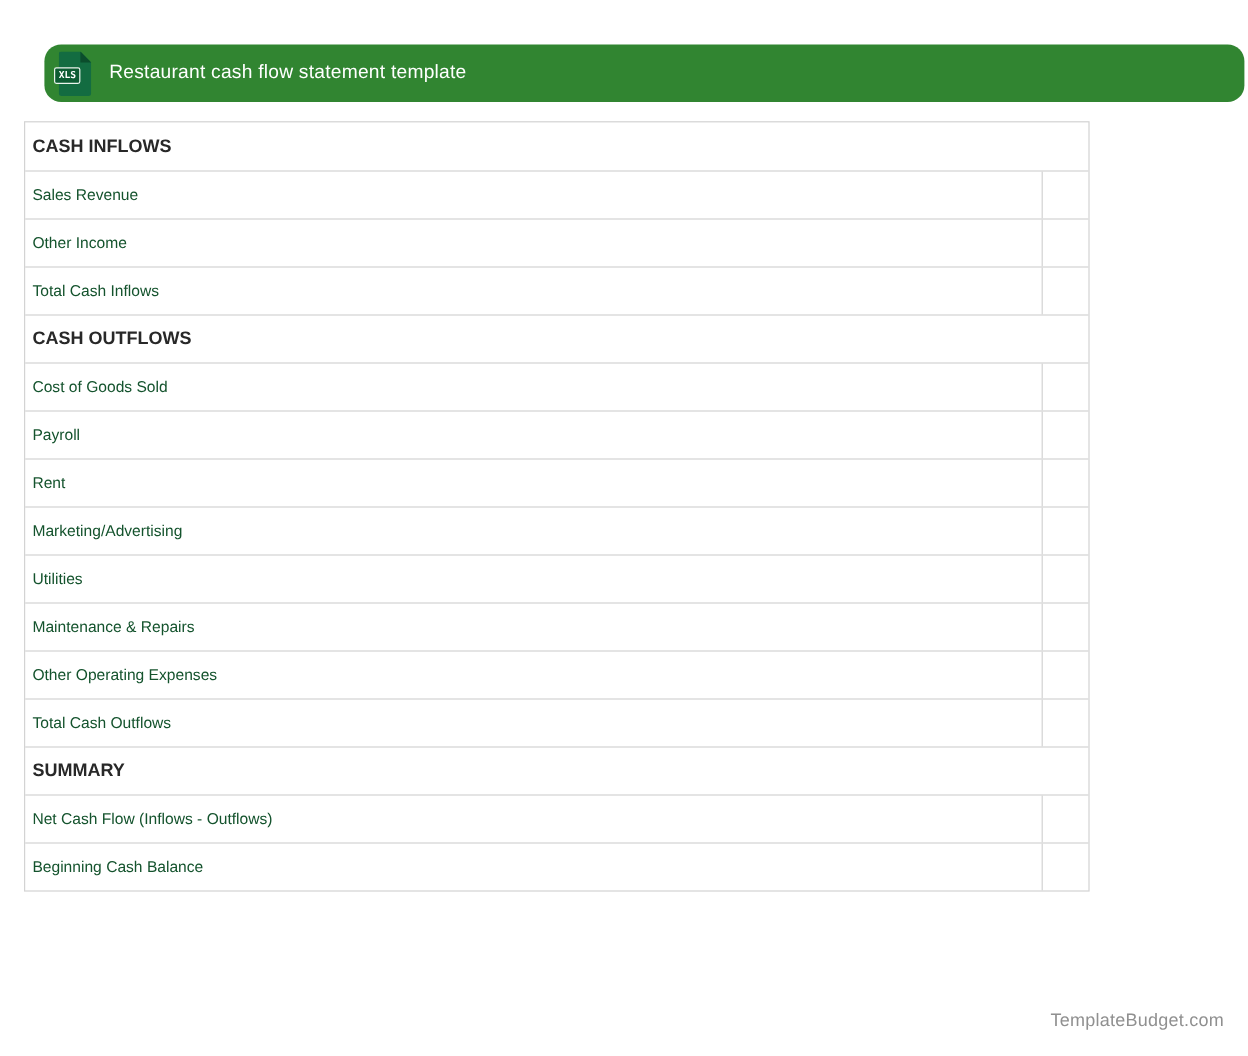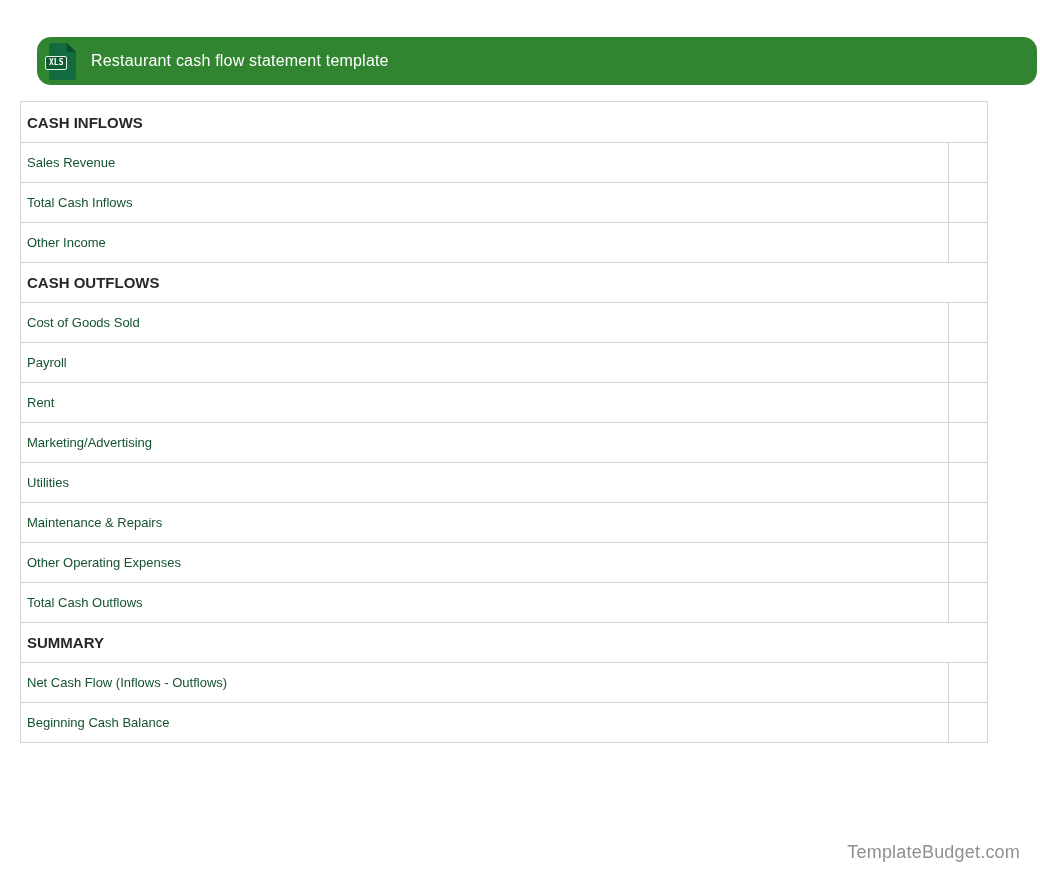--- a/index.html
+++ b/index.html
@@ -56,21 +56,21 @@
     margin-left: 15px;
     letter-spacing: 0.2px;
     white-space: nowrap;
   }
 
   
   .cf-table {
     position: absolute;
     left: 20px;
     top: 101px;
-    width: 968px;
+    width: 888px;
     box-sizing: border-box;
     border: 1px solid #d3d3d3;
     background: #ffffff;
   }
   .row {
     height: 40px;
     display: flex;
     align-items: stretch;
     box-sizing: border-box;
   }
@@ -97,21 +97,21 @@
     flex: 0 0 39px;
     width: 39px;
     border-left: 1px solid #d3d3d3;
   }
 
   
   .watermark {
     position: absolute;
     top: 842px;
     right: 20px;
-    font-size: 18px;
+    font-size: 15px;
     color: #909090;
     letter-spacing: 0.2px;
   }
 </style>
 </head>
 <body>
 
 <div class="banner">
   <div class="file-icon">
     <svg width="27" height="37" viewBox="0 0 27 37">
@@ -126,25 +126,25 @@
 <div class="cf-table">
 
   <div class="row">
     <div class="cell heading">CASH INFLOWS</div>
   </div>
   <div class="row">
     <div class="cell label">Sales Revenue</div>
     <div class="cell value"></div>
   </div>
   <div class="row">
-    <div class="cell label">Total Cash Inflows</div>
+    <div class="cell label">Other Income</div>
     <div class="cell value"></div>
   </div>
   <div class="row">
-    <div class="cell label">Other Income</div>
+    <div class="cell label">Total Cash Inflows</div>
     <div class="cell value"></div>
   </div>
 
   <div class="row">
     <div class="cell heading">CASH OUTFLOWS</div>
   </div>
   <div class="row">
     <div class="cell label">Cost of Goods Sold</div>
     <div class="cell value"></div>
   </div>

